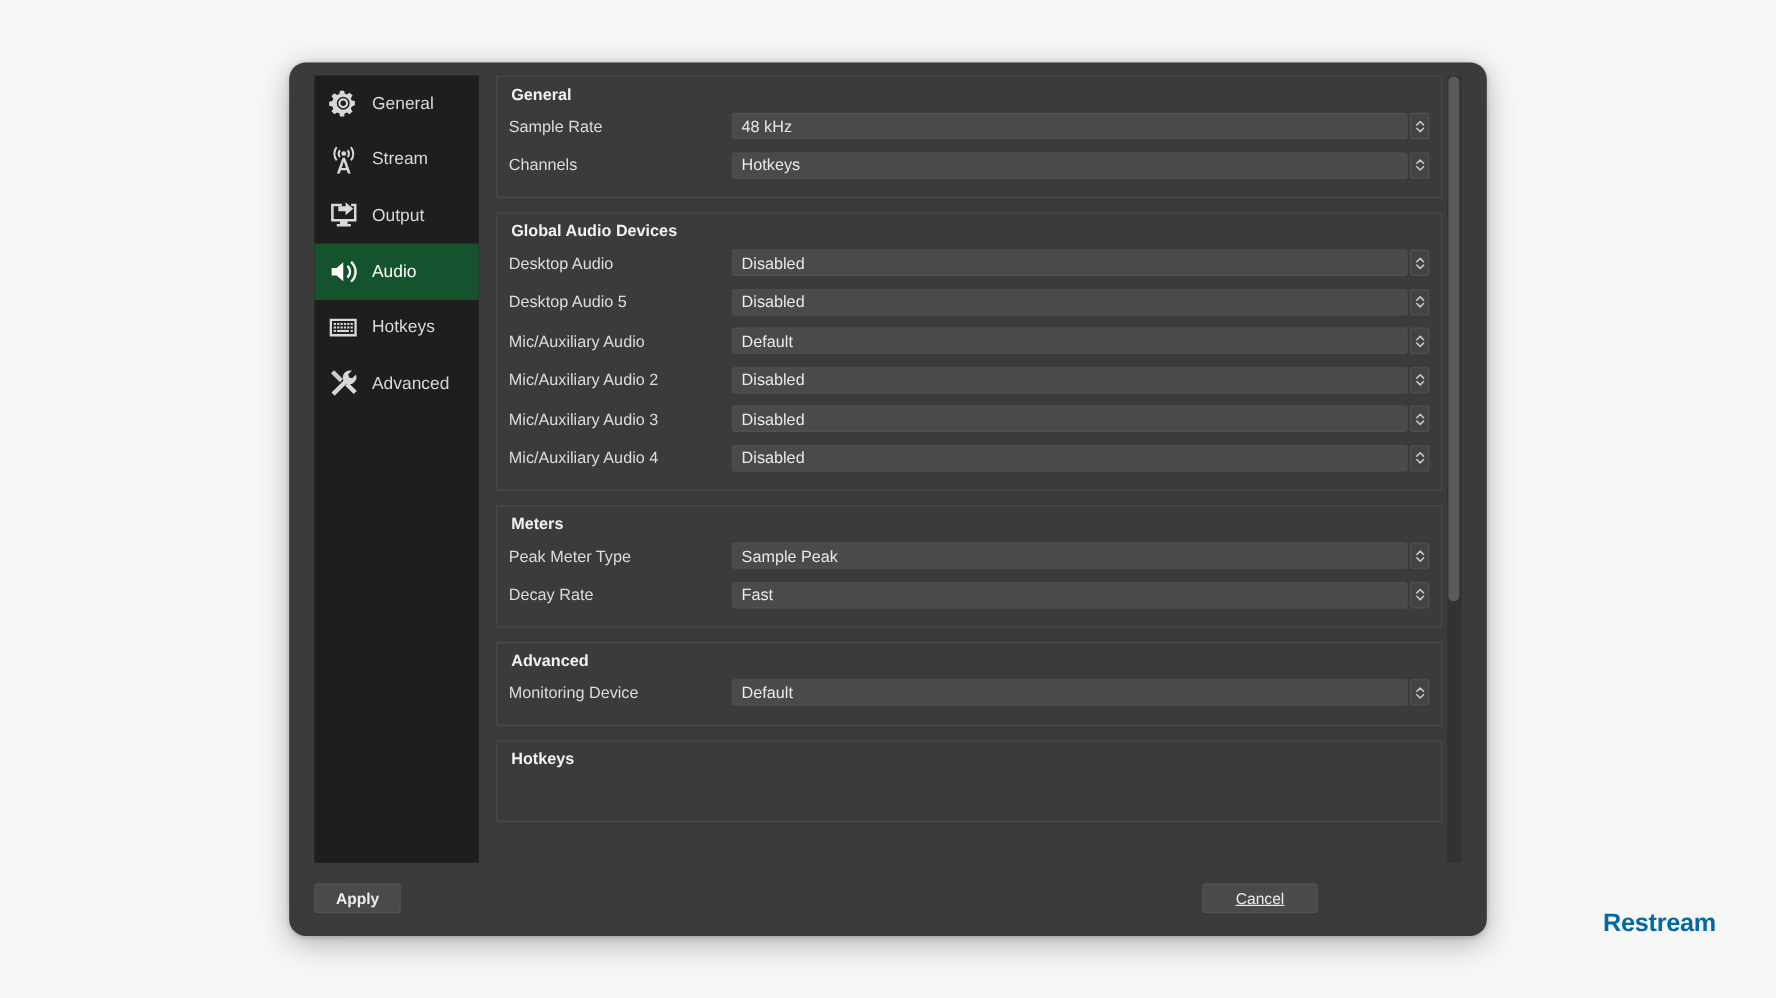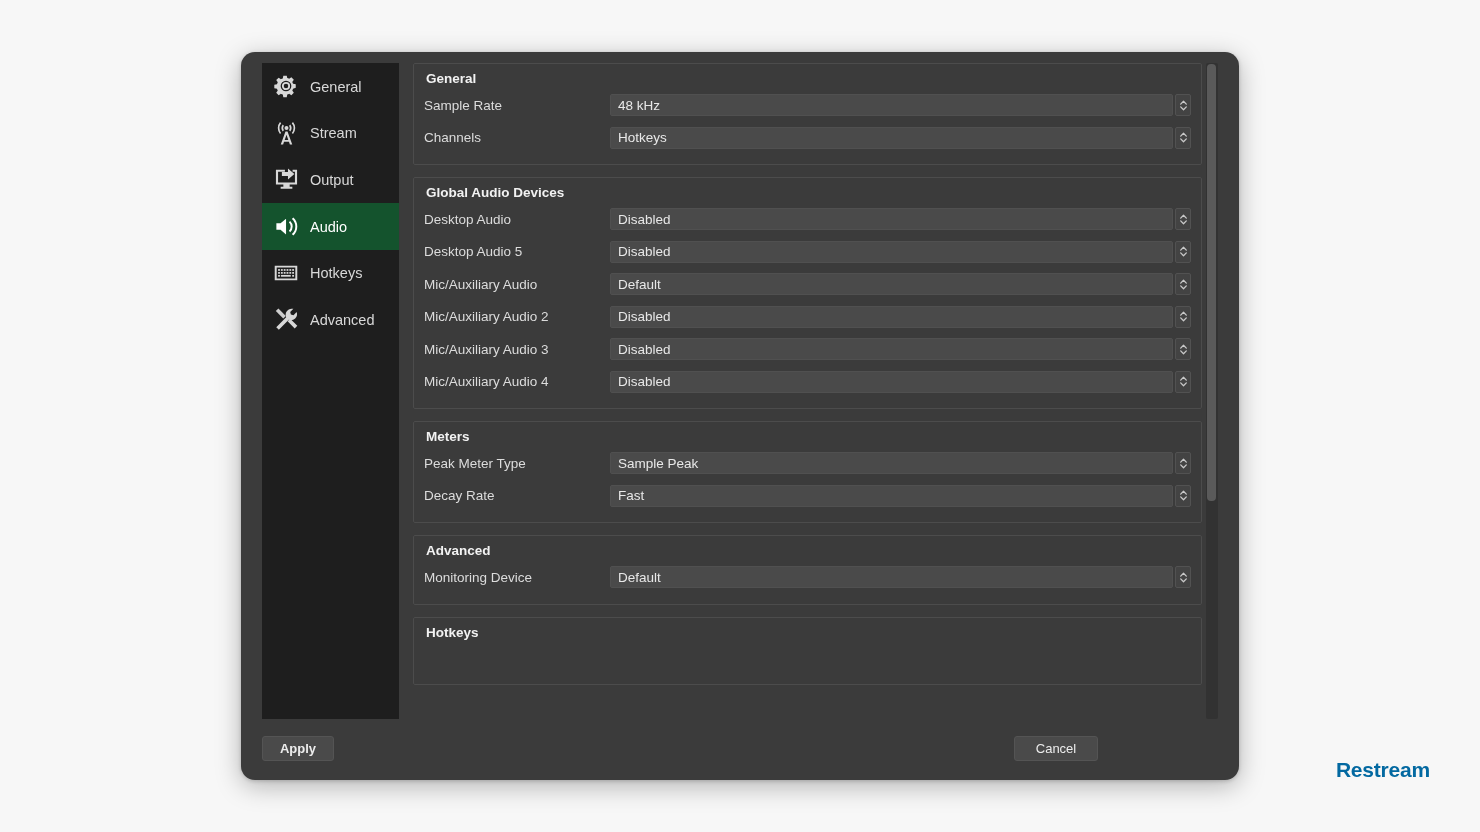--- a/index.html
+++ b/index.html
@@ -193,21 +193,21 @@
     color: #ececec;
     font-size: 13px;
     font-family: "Liberation Sans", sans-serif;
     display: flex;
     align-items: center;
     justify-content: center;
     cursor: default;
     box-sizing: border-box;
   }
   .btn-apply { left: 21px; width: 72px; font-weight: bold; }
-  .btn-cancel { right: 141px; width: 84px; }
+  .btn-cancel { right: 141px; width: 96px; text-decoration: underline; }
   .btn-ok { right: 21px; width: 45px; margin-top: 48px; }
 
   
   .watermark {
     position: absolute;
     right: 50px;
     top: 758px;
     color: #0369a1;
     font-size: 21px;
     font-weight: bold;

